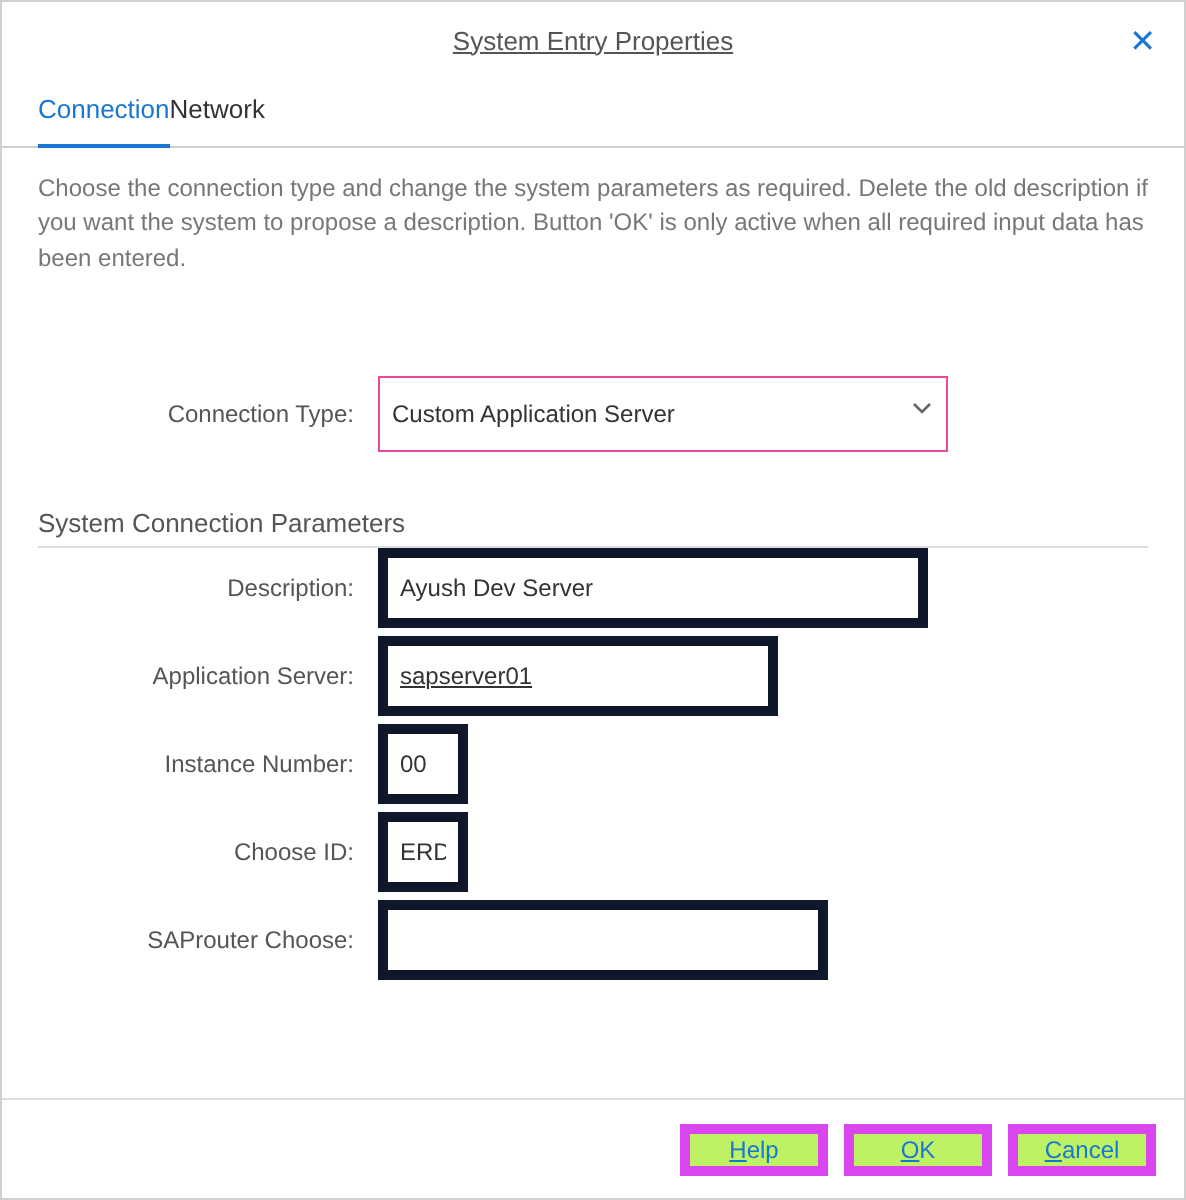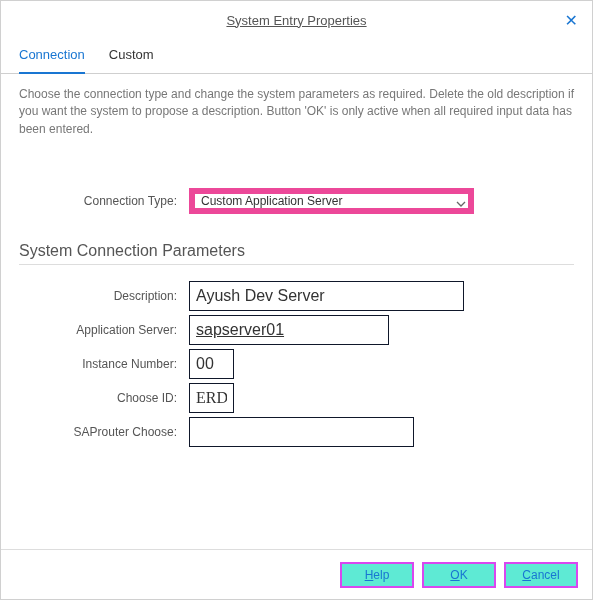--- a/index.html
+++ b/index.html
@@ -39,21 +39,20 @@
       top: 10px;
       color: #1976d2;
       font-size: 16px;
       cursor: pointer;
       font-weight: normal;
     }
     .tabs {
       display: flex;
       padding: 0 18px;
       border-bottom: 1px solid #cfcfcf;
-      gap: 24px;
     }
     .tab {
       padding: 8px 0 10px 0;
       color: #333;
       font-size: 13px;
       cursor: pointer;
       margin-bottom: -1px;
       border-bottom: 2px solid transparent;
     }
     .tab.active {
@@ -82,72 +81,72 @@
       color: #555;
       font-size: 12px;
     }
     .form-select-wrap {
       flex: 1;
       position: relative;
       max-width: 285px;
     }
     select.form-select {
       width: 100%;
-      height: 26px;
-      border: 6px solid #ec4899;
+      height: 38px;
+      border: 1px solid #ec4899;
       background: #fff;
       font-size: 12px;
       padding: 0 6px;
       appearance: none;
       color: #333;
     }
     .select-chevron {
       position: absolute;
       right: 8px;
       top: 8px;
       pointer-events: none;
       color: #666;
     }
     .section-header {
       color: #555;
-      font-size: 16px;
+      font-size: 13px;
       padding: 12px 0 4px 0;
       border-bottom: 1px solid #ddd;
-      margin-bottom: 16px;
+      margin-bottom: 0;
     }
     input.form-input {
-      height: 30px;
-      border: 1px solid #0f172a;
-      font-size: 16px;
+      height: 40px;
+      border: 5px solid #0f172a;
+      font-size: 12px;
       padding: 0 6px;
       color: #333;
     }
     .w-description { width: 275px; }
     .w-server { width: 200px; text-decoration: underline; }
     .w-instance { width: 45px; }
-    .w-sysid { width: 45px; font-family: Liberation Serif, serif; }
+    .w-sysid { width: 45px; }
     .w-router { width: 225px; }
     .conn-type-row {
       margin-top: 40px;
       margin-bottom: 16px;
     }
     .footer {
       height: 50px;
       border-top: 1px solid #ddd;
       display: flex;
       justify-content: flex-end;
       align-items: center;
       padding: 0 14px;
       gap: 8px;
     }
     .btn {
       min-width: 74px;
       height: 26px;
-      border: 2px solid #d946ef;
-      background: #5eead4;
+      border: 5px solid #d946ef;
+      background: #bef264;
       color: #1976d2;
       font-size: 12px;
       cursor: pointer;
       padding: 0 10px;
     }
     .underline-first::first-letter {
       text-decoration: underline;
     }
   </style>
 </head>
@@ -157,21 +156,21 @@
   <div class="titlebar">
     <span>System Entry Properties</span>
     <span class="close-icon">✕</span>
   </div>
 
   <div class="tabs">
     <div class="tab active">
       <span>Connection</span>
     </div>
     <div class="tab">
-      <span>Custom</span>
+      <span>Network</span>
     </div>
   </div>
 
   <div class="instructions">Choose the connection type and change the system parameters as required. Delete the old description if you want the system to propose a description. Button 'OK' is only active when all required input data has been entered.</div>
 
   <div class="content">
     <div class="form-row conn-type-row">
       <div class="form-label">Connection Type:</div>
       <div class="form-select-wrap">
         <select class="form-select">

